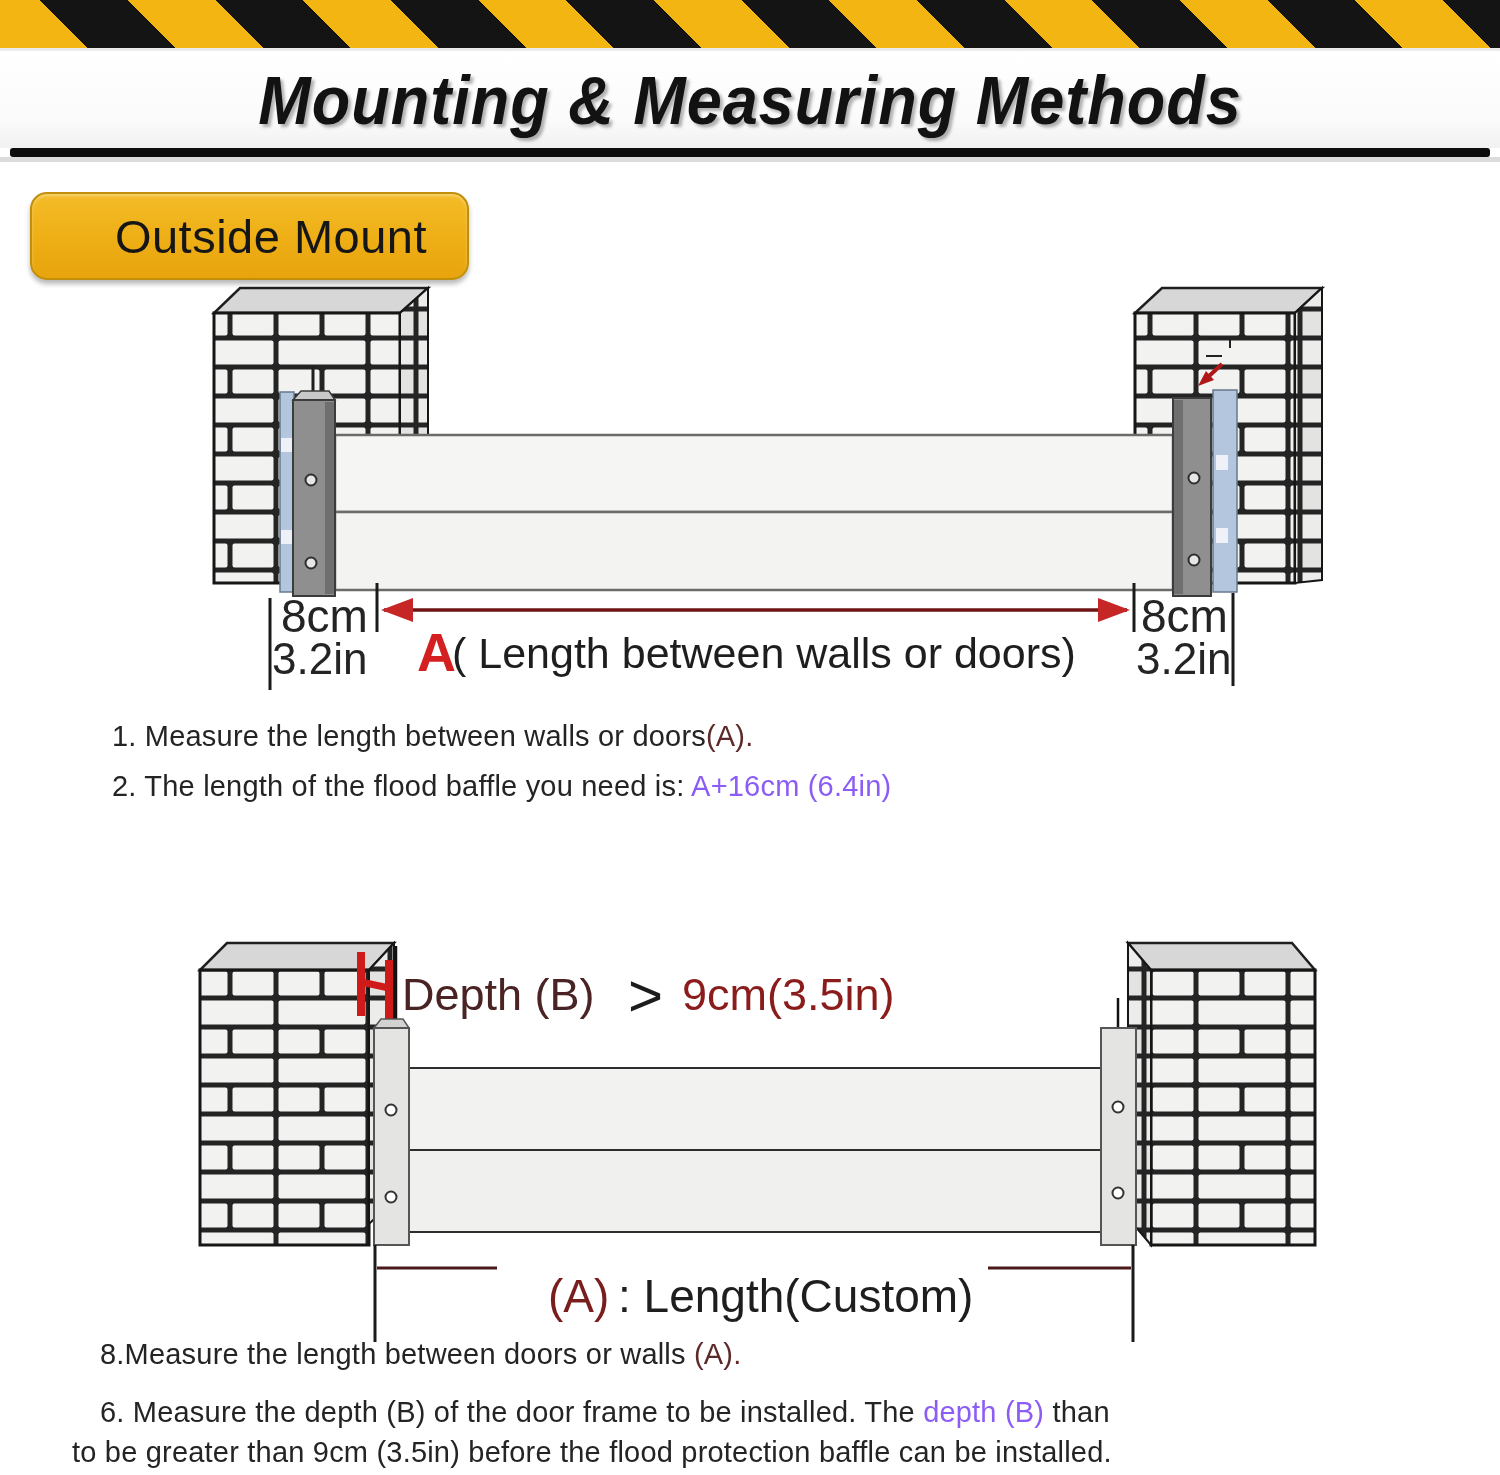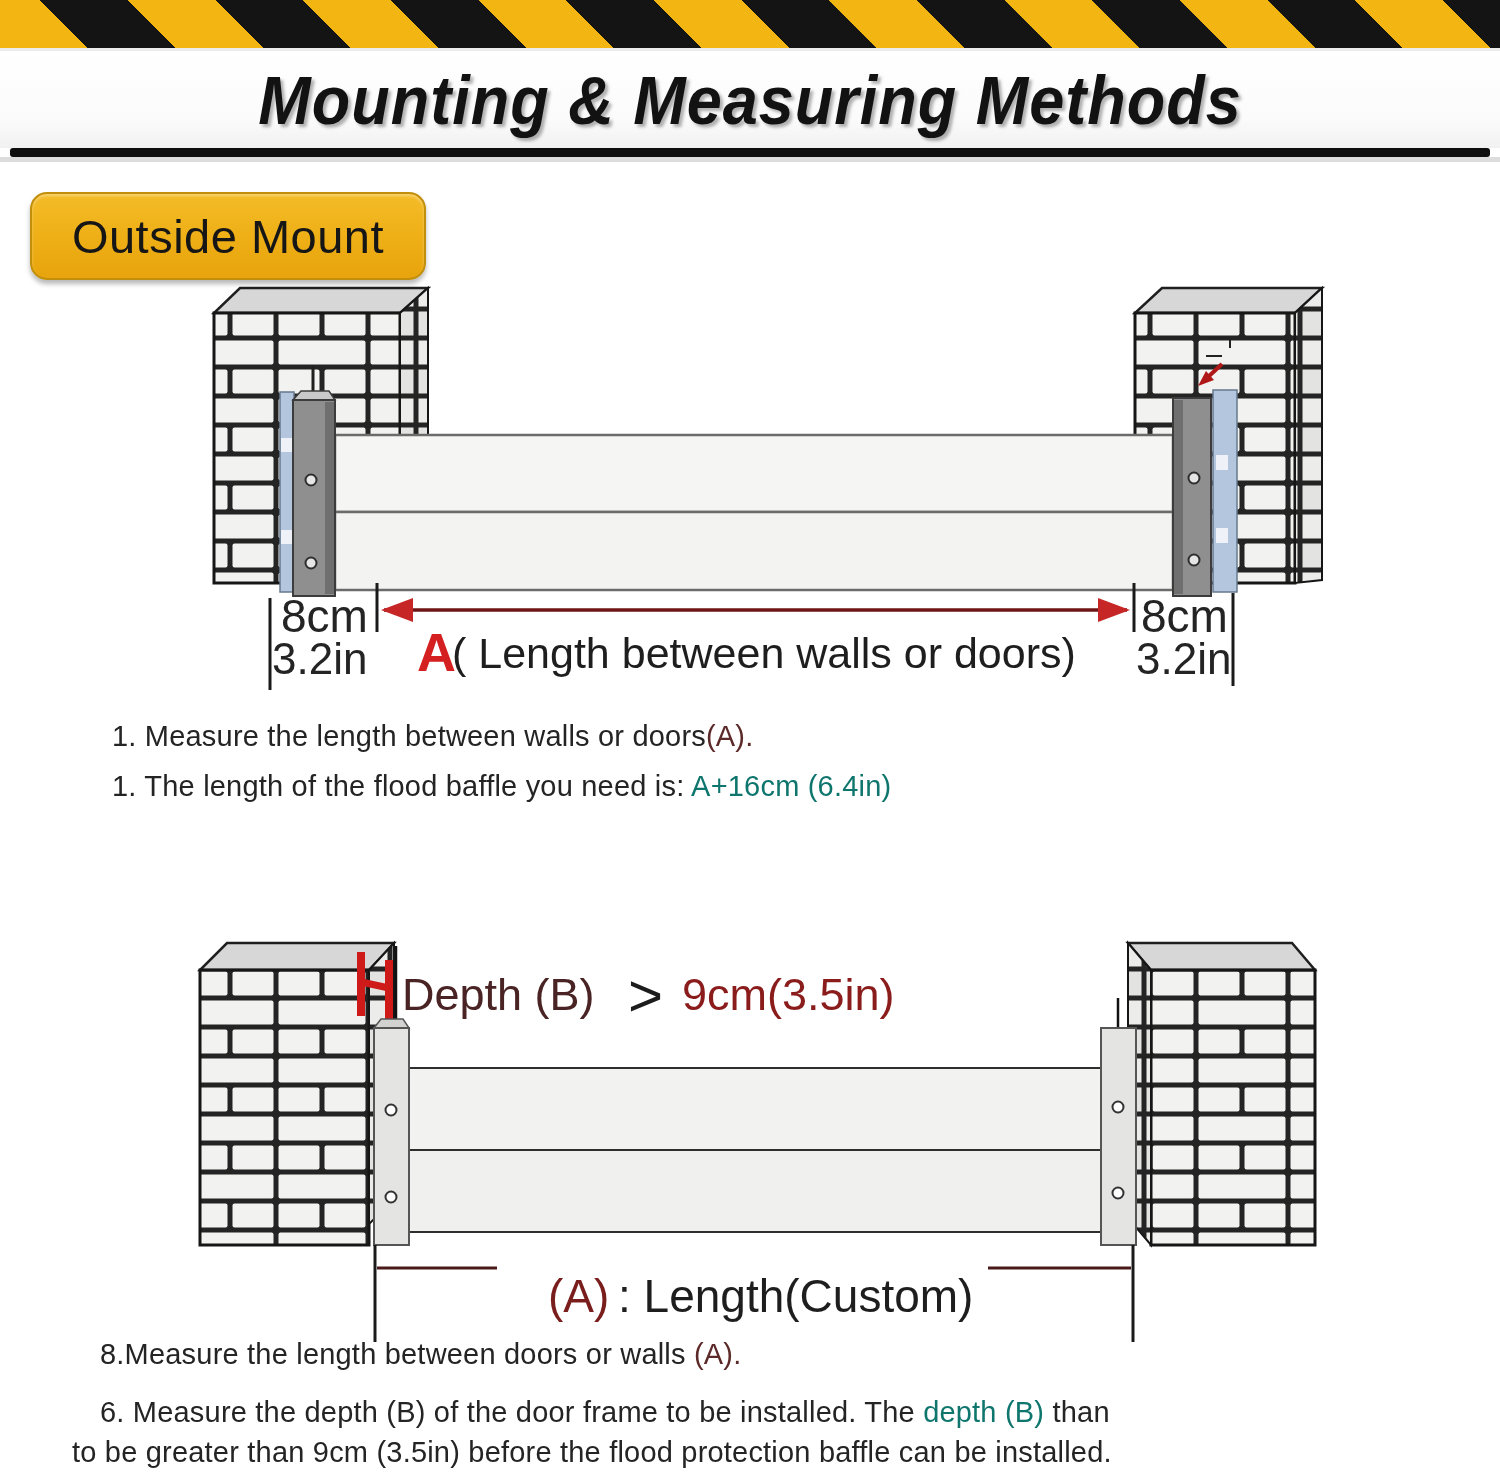--- a/index.html
+++ b/index.html
@@ -26,36 +26,36 @@
   .title-underline { position:absolute; top:148px; left:10px; right:10px; height:9px; background:#0d0d0d; border-radius:3px; }
   .title-subline  { position:absolute; top:157px; left:0; right:0; height:5px; background:#dcdcdc; }
   
   .badge {
     position:absolute; display:flex; align-items:center; justify-content:center;
     background:linear-gradient(180deg,#f4bc28 0%,#eeae15 55%,#e8a40c 100%);
     border:2px solid #c18f0c; border-radius:17px; color:#161616;
     box-shadow:0 4px 5px rgba(0,0,0,0.28), inset 0 2px 3px rgba(255,255,255,0.35);
     font-size:47px; letter-spacing:0.5px;
   }
-  #badge-outside { left:30px;  top:192px; width:392px; height:84px; }
+  #badge-outside { left:30px;  top:192px; width:392px; height:84px;padding-left:43px; }
   #badge-inside  { left:27px;  top:838px; width:398px; height:88px; }
   
   .diagram { position:absolute; left:0; width:1500px; }
   #diagram-outside { top:280px; height:420px; }
   #diagram-inside  { top:940px; height:405px; }
   svg text { font-family:"Liberation Sans", sans-serif; }
   
   .step { position:absolute; font-size:29px; color:#242424; white-space:nowrap; letter-spacing:0.2px; }
   #os-step1 { left:112px; top:720px; }
   #os-step2 { left:112px; top:770px; }
   #is-step1 { left:100px; top:1338px; }
   #is-step2 { left:100px; top:1396px; }
   #is-step3 { left:72px;  top:1436px; }
   .maroon     { color:#5d2a2a; }
-  .red-strong { color:#0f766e; }
+  .red-strong { color:#8b5cf6; }
 </style>
 </head>
 <body>
 
 <div class="canvas">
 
   <div class="stripes"></div>
   <div class="titlebar">
     <h1 class="page-title">Mounting &amp; Measuring Methods</h1>
   </div>
@@ -148,21 +148,21 @@
       <line x1="1233" y1="313" x2="1233" y2="406" stroke="#1a1a1a" stroke-width="3"></line>
       <text x="1141" y="352" font-size="46" fill="#242424">8cm</text>
       <text x="1136" y="394" font-size="44" fill="#242424">3.2in</text>
     </g>
   </svg>
 
   <div class="step" id="os-step1">
     <span>1. Measure the length between walls or doors</span><span class="maroon">(A).</span>
   </div>
   <div class="step" id="os-step2">
-    <span>1. The length of the flood baffle you need is: </span><span class="red-strong">A+16cm (6.4in)</span>
+    <span>2. The length of the flood baffle you need is: </span><span class="red-strong">A+16cm (6.4in)</span>
   </div>
 
 
   <svg class="diagram" id="diagram-inside" viewBox="0 0 1500 405">
     <defs>
       <pattern id="brickB" width="92" height="58" patternUnits="userSpaceOnUse">
         <rect width="92" height="58" fill="#242424"></rect>
         <rect x="2.5" y="2.5" width="87" height="24" rx="2" fill="#f2f2f0"></rect>
         <rect x="2.5" y="31.5" width="41" height="24" rx="2" fill="#f2f2f0"></rect>
         <rect x="48.5" y="31.5" width="41" height="24" rx="2" fill="#f2f2f0"></rect>

